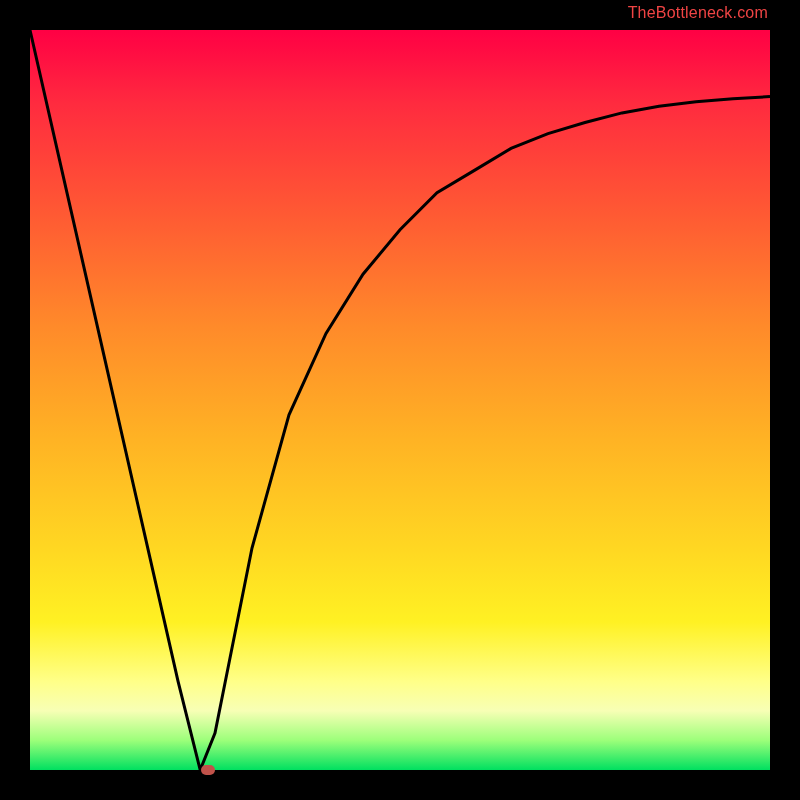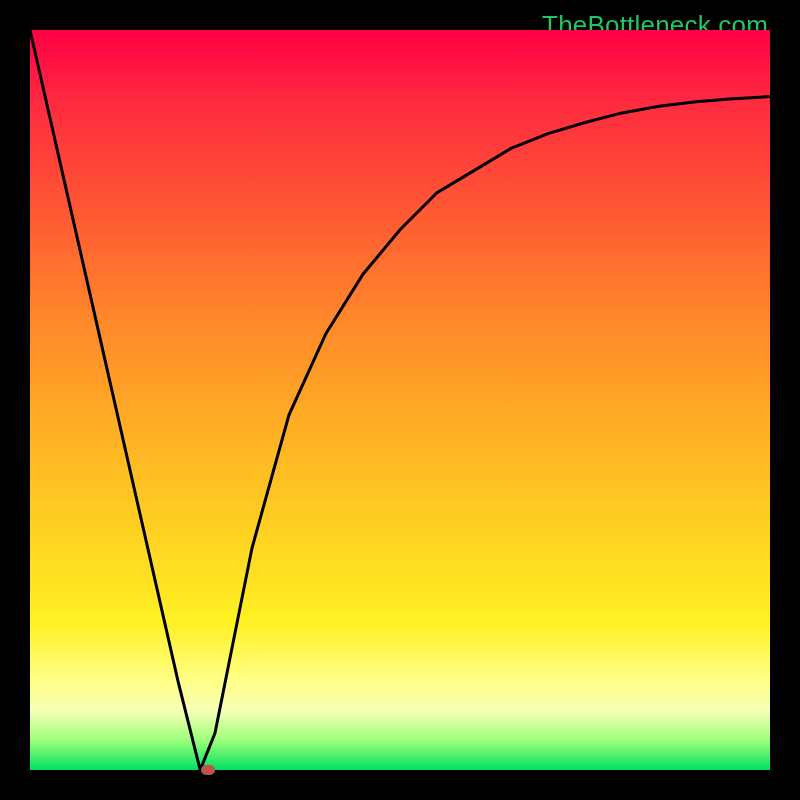--- a/index.html
+++ b/index.html
@@ -34,24 +34,24 @@
       #ffd722 70%,
       #fff123 80%,
       #ffff88 88%,
       #f7ffb5 92%,
       #9cff7a 96%,
       #00e060 100%
     );
   }
   .watermark {
     position: absolute;
-    top: 10px;
+    top: 4px;
     right: 32px;
-    color: #22c55e;
-    font-size: 26px;
+    color: #ef4444;
+    font-size: 16px;
     letter-spacing: 0.2px;
     font-weight: 400;
   }
   svg.curve {
     position: absolute;
     left: 0;
     top: 0;
     width: 740px;
     height: 740px;
     overflow: visible;

